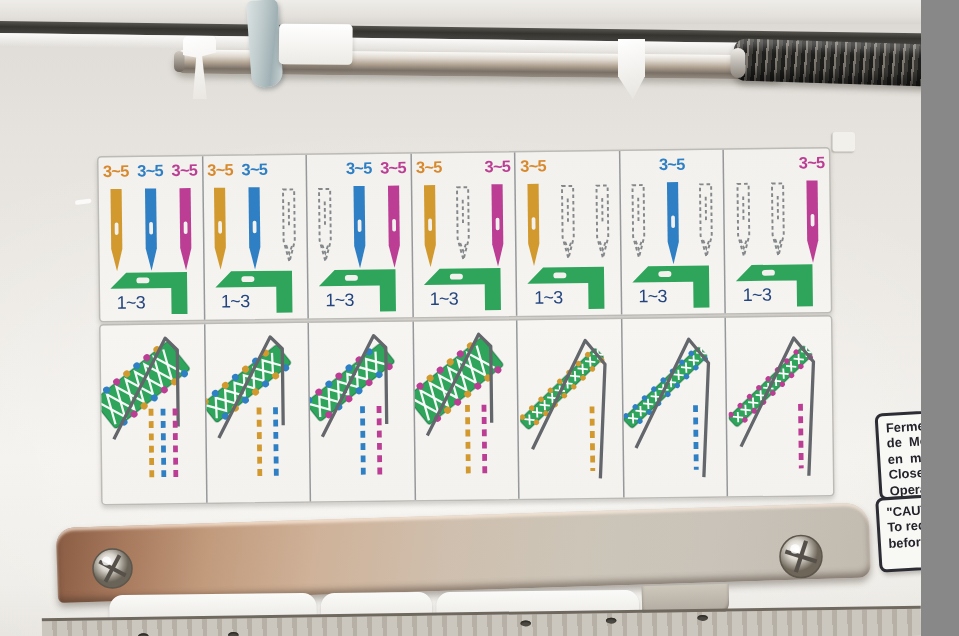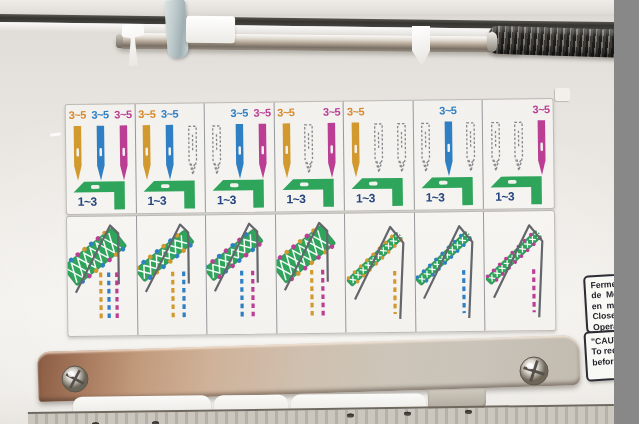--- a/index.html
+++ b/index.html
@@ -55,21 +55,21 @@
   .card-top{top:0;height:109px;background:linear-gradient(180deg,#f2f1ed,#f5f4f0);}
   .card-bottom{top:112px;height:119px;background:linear-gradient(180deg,#f6f5f1,#f3f2ee);}
   .tcell,.bcell{position:relative;border-right:1px solid #96989b;}
   .tcell:last-child,.bcell:last-child{border-right:none;}
   .tlabels{display:flex;height:15px;margin-top:3px;}
   .tlabels span{flex:1;text-align:center;font-size:11px;font-weight:bold;letter-spacing:-0.5px;line-height:15px;}
   .tneedles{display:flex;height:62px;align-items:flex-start;}
   .tneedles .nslot{flex:1;display:flex;justify-content:center;}
   .tfoot{position:absolute;left:3px;bottom:2px;width:62px;height:32px;}
   .tfoot svg{position:absolute;left:2px;top:0;}
-  .flabel{position:absolute;left:8px;top:15px;font-size:12px;font-weight:bold;letter-spacing:-0.5px;}
+  .flabel{position:absolute;left:8px;top:15px;font-size:12px;font-weight:normal;letter-spacing:-0.5px;}
   .bcell svg{display:block;margin:0 auto;}
 
   
   .label-group{left:580px;top:276px;width:110px;transform:rotate(-3.5deg);transform-origin:left top;}
   .label-box{position:absolute;background:#f8f8f5;border:2px solid #2c2c35;border-radius:5px;
     padding:3px 5px;color:#23232b;font-weight:bold;font-size:8.6px;line-height:1.22;white-space:pre;
     box-shadow:1px 2px 3px rgba(90,85,78,.35);}
   .label-box.b1{left:3px;top:0;width:100px;height:48px;}
   .label-box.b2{left:0;top:56px;width:104px;height:40px;}
 

